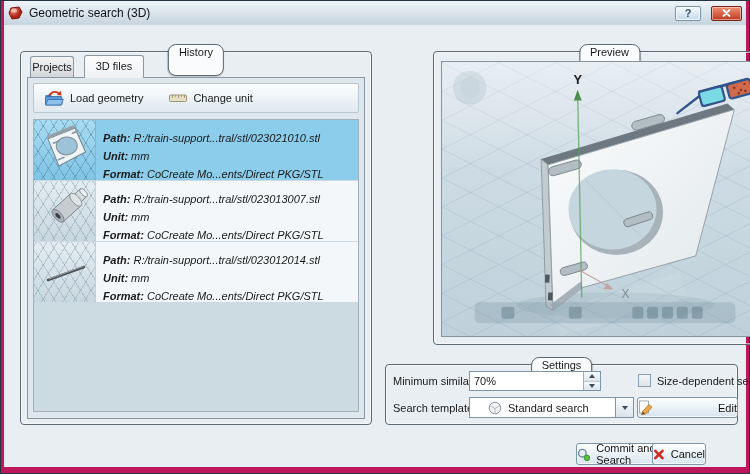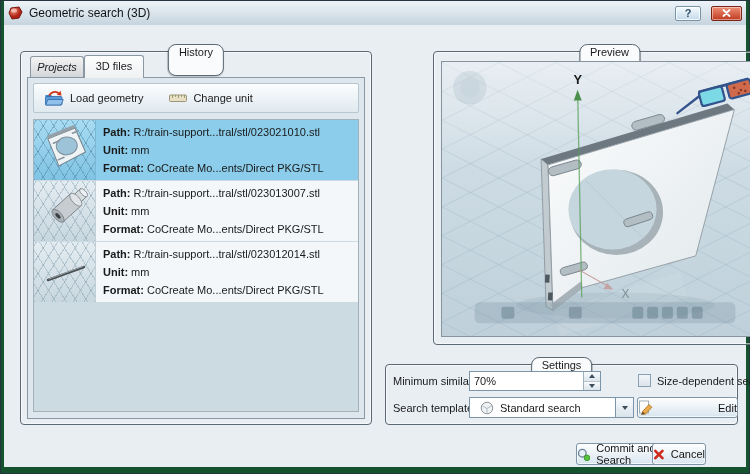--- a/index.html
+++ b/index.html
@@ -2,21 +2,21 @@
 <html><head>
 <meta charset="utf-8">
 <style>
   * { margin:0; padding:0; box-sizing:border-box; }
   html,body { background:#ffffff; }
   body { font-family:"Liberation Sans", sans-serif; font-size:11px; color:#1a1a1a; -webkit-user-select:none; }
 
   .window {
     position:relative; width:750px; height:474px;
     border:1px solid #26343f;
-    background:#14532d;
+    background:#be185d;
     padding:0 3px 4px 3px;
   }
   .titlebar {
     height:24px; display:flex; align-items:center; gap:6px; padding:0 4px;
     background:linear-gradient(#eef4f9,#c6d4de);
   }
   .title-icon { width:15px; height:14px; flex:0 0 auto; }
   .title-text { font-size:12px; color:#101418; flex:1; }
   .tb-btn {
     height:15px; border-radius:2px; display:flex; align-items:center; justify-content:center;
@@ -45,21 +45,21 @@
     box-shadow:0 1px 1px rgba(0,0,0,.18);
   }
 
   
   .gb-history { left:16px; top:26px; width:352px; height:374px; }
   .tab {
     position:absolute; height:21px; line-height:20px; text-align:center;
     border:1px solid #8a98a4; border-bottom:none; border-radius:3px 3px 0 0;
     background:linear-gradient(#f4f4f4,#d3d6d9); color:#222; z-index:1;
   }
-  .tab-projects { left:9px; top:4px; width:54px;font-style:italic; }
+  .tab-projects { left:9px; top:4px; width:44px; }
   .tab-active {
     left:63px; top:3px; width:60px; height:23px; z-index:3;
     background:linear-gradient(#fdfdfd,#eef1f3);
   }
   .tabpane {
     position:absolute; left:6px; top:25px; width:338px; height:342px;
     border:1px solid #8a98a4; background:#dde7ed; z-index:2;
   }
   .toolbar {
     position:absolute; left:5px; top:5px; right:5px; height:30px;
@@ -75,21 +75,21 @@
   .fileitem { display:flex; height:60px; margin-bottom:1px; background:#f3f7f9; }
   .fileitem .thumb {
     width:62px; flex:0 0 auto; border-right:1px solid #c2cfd6;
     background:
       repeating-linear-gradient(58deg, rgba(110,140,158,.35) 0 1px, transparent 1px 9px),
       repeating-linear-gradient(-58deg, rgba(110,140,158,.35) 0 1px, transparent 1px 9px),
       linear-gradient(#e3ecf1,#c8d7df);
   }
   .fileitem .txt {
     flex:1; display:flex; flex-direction:column; 
-    padding:4px 7px; gap:1px;
+    padding:10px 7px; gap:1px;font-style:italic;
   }
   .fileitem .line { line-height:17px; white-space:nowrap; }
   .fileitem .lbl { font-weight:bold; margin-right:3px; }
   .fileitem.sel { background:#8bcdea; }
   .fileitem.sel .thumb {
     border-right-color:#7ab8d6;
     background:
       repeating-linear-gradient(58deg, rgba(70,120,150,.4) 0 1px, transparent 1px 9px),
       repeating-linear-gradient(-58deg, rgba(70,120,150,.4) 0 1px, transparent 1px 9px),
       linear-gradient(#a8dcf2,#7fc3e4);
@@ -122,21 +122,21 @@
   .arr-up { width:0; height:0; border-left:3px solid transparent; border-right:3px solid transparent; border-bottom:4px solid #3c4c5a; }
   .arr-down { width:0; height:0; border-left:3px solid transparent; border-right:3px solid transparent; border-top:4px solid #3c4c5a; }
   .checkbox {
     position:absolute; left:252px; top:9px; width:13px; height:13px;
     border:1px solid #8aa0b2; background:linear-gradient(#f2f6f9,#dbe4ea);
   }
   .chk-label { left:271px; top:10px; }
   .combo {
     position:absolute; left:83px; top:32px; width:146px; height:21px;
     border:1px solid #7d95a8; border-right:none; background:#ffffff;
-    display:flex; align-items:center; gap:6px; padding:0 10px;
+    display:flex; align-items:center; gap:6px; padding:0 18px;
   }
   .combo-arrow {
     position:absolute; left:229px; top:32px; width:19px; height:21px;
     border:1px solid #7d95a8; background:linear-gradient(#f8fbfd,#d9e4ec);
     display:flex; align-items:center; justify-content:center;
   }
   .btn {
     background:linear-gradient(#feffff,#d8e5ee);
     border:1px solid #7d95a8; border-radius:3px;
     display:flex; align-items:center; justify-content:space-between; gap:6px;

